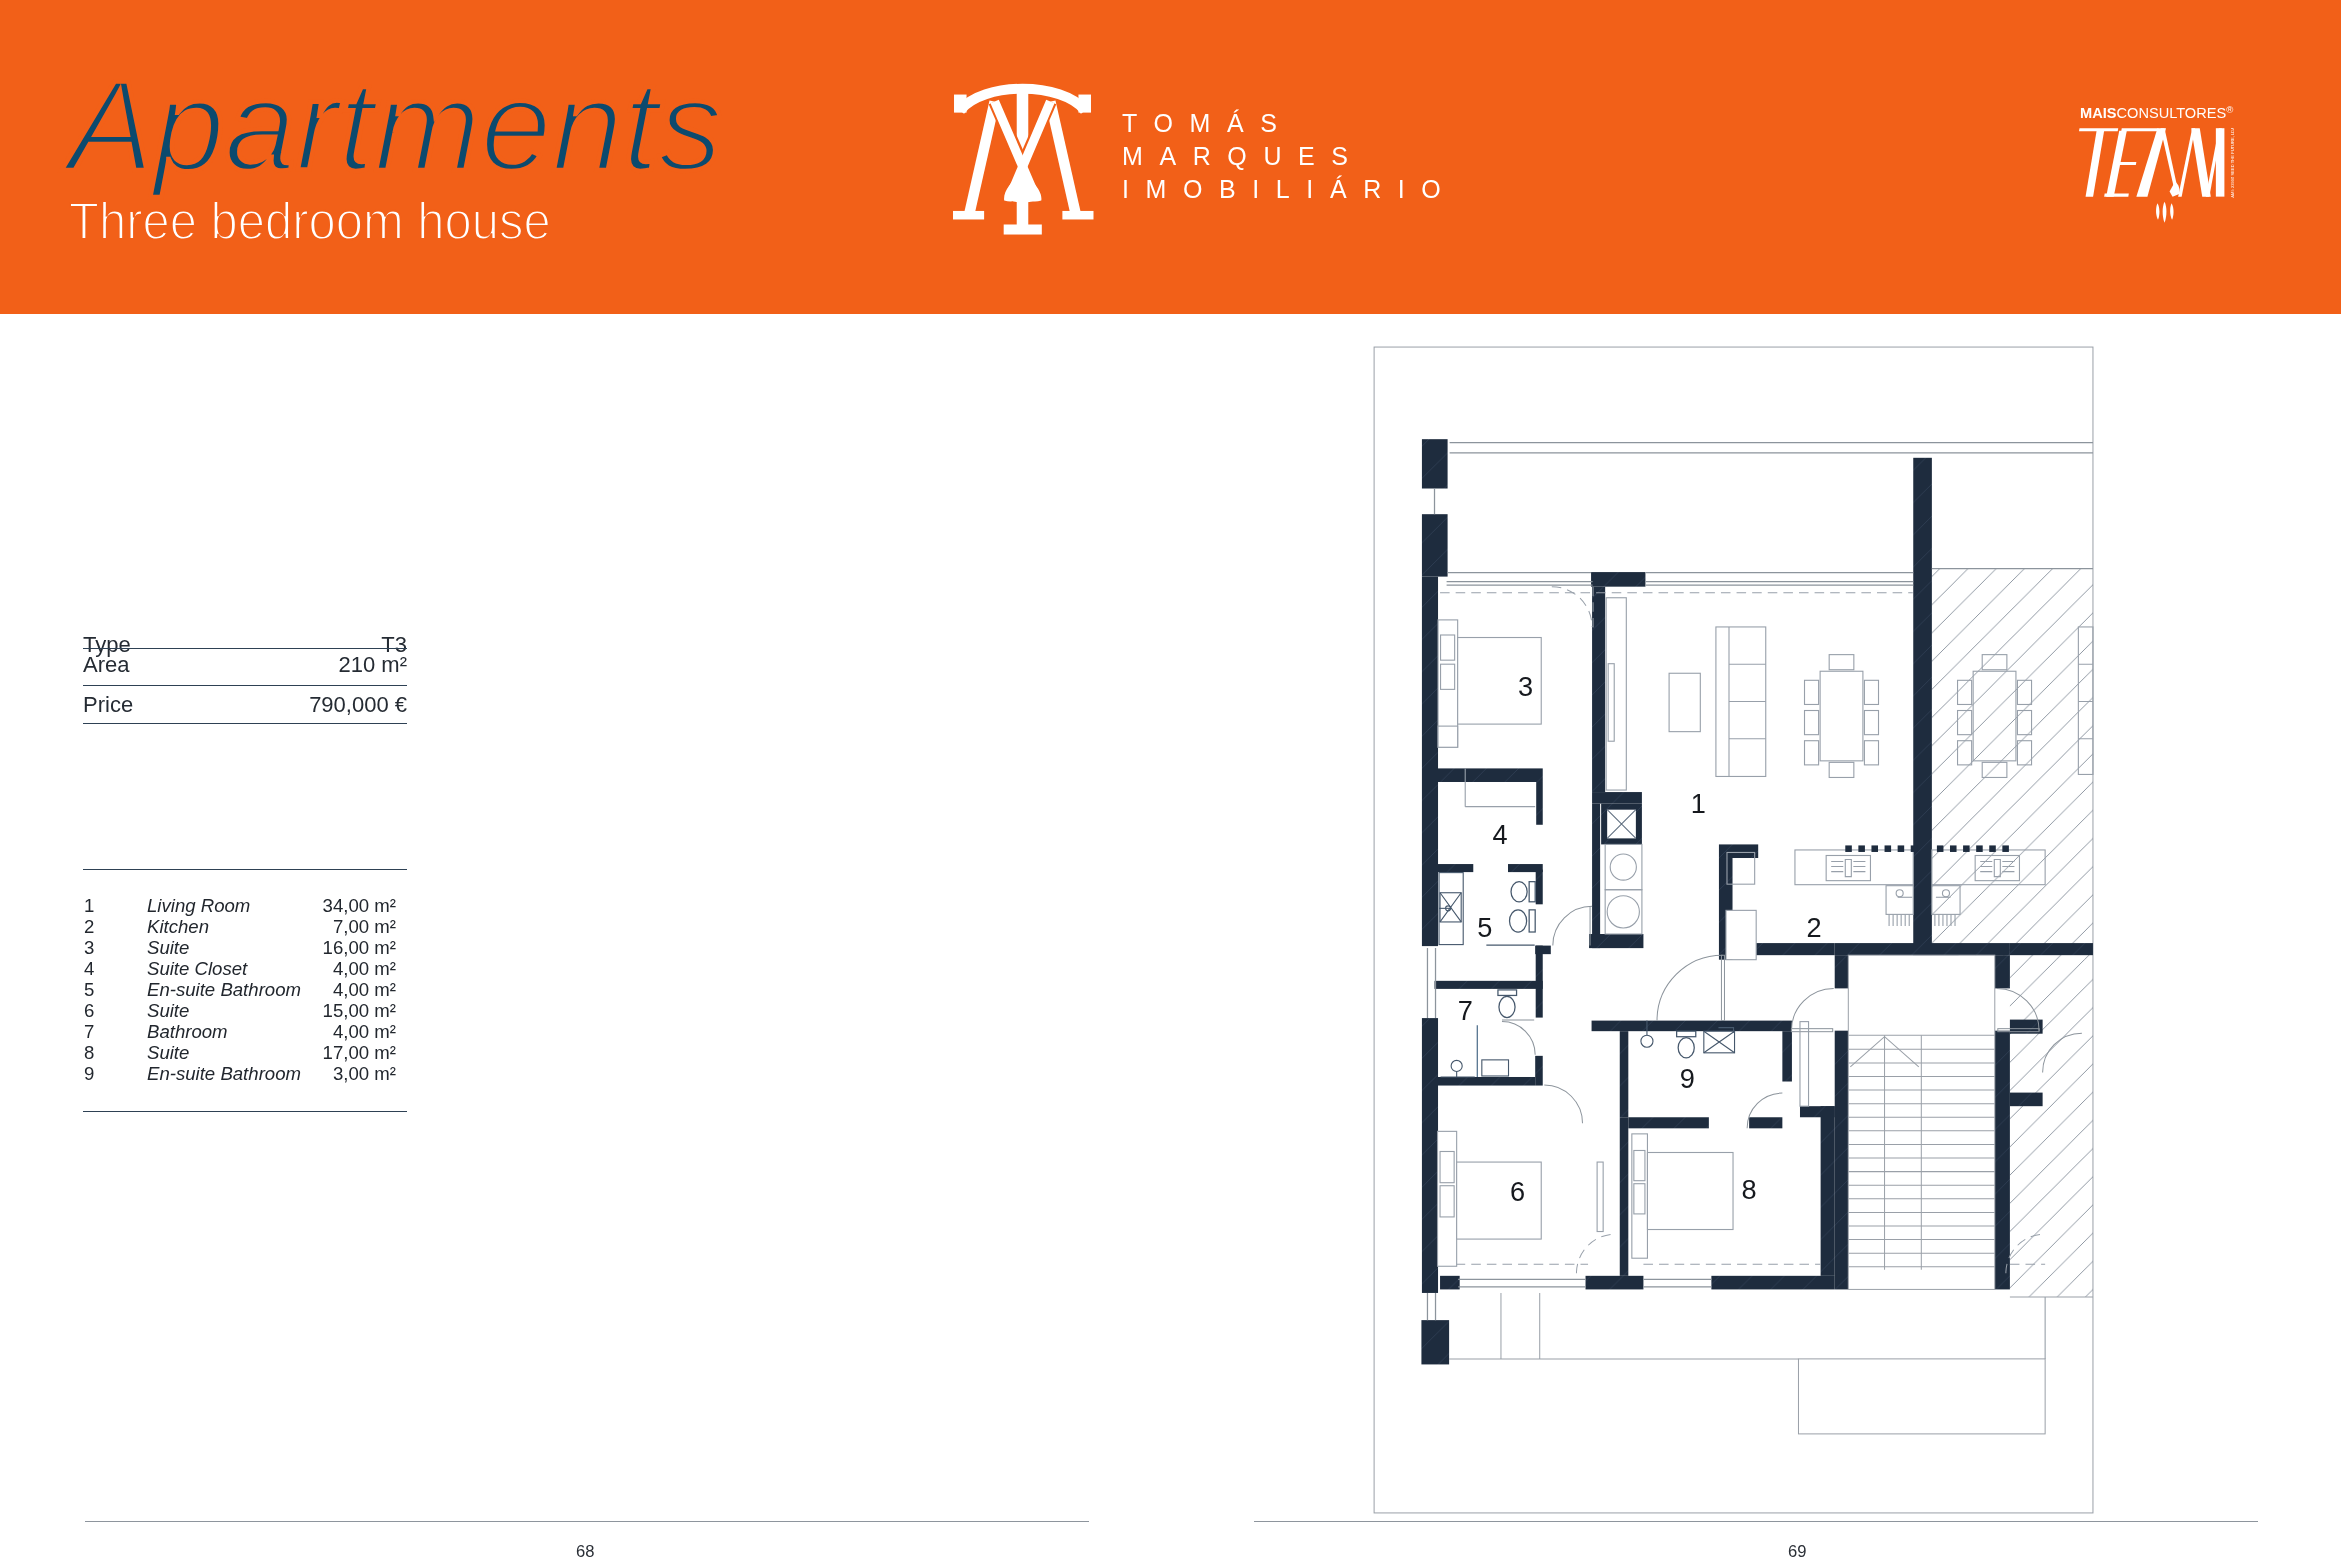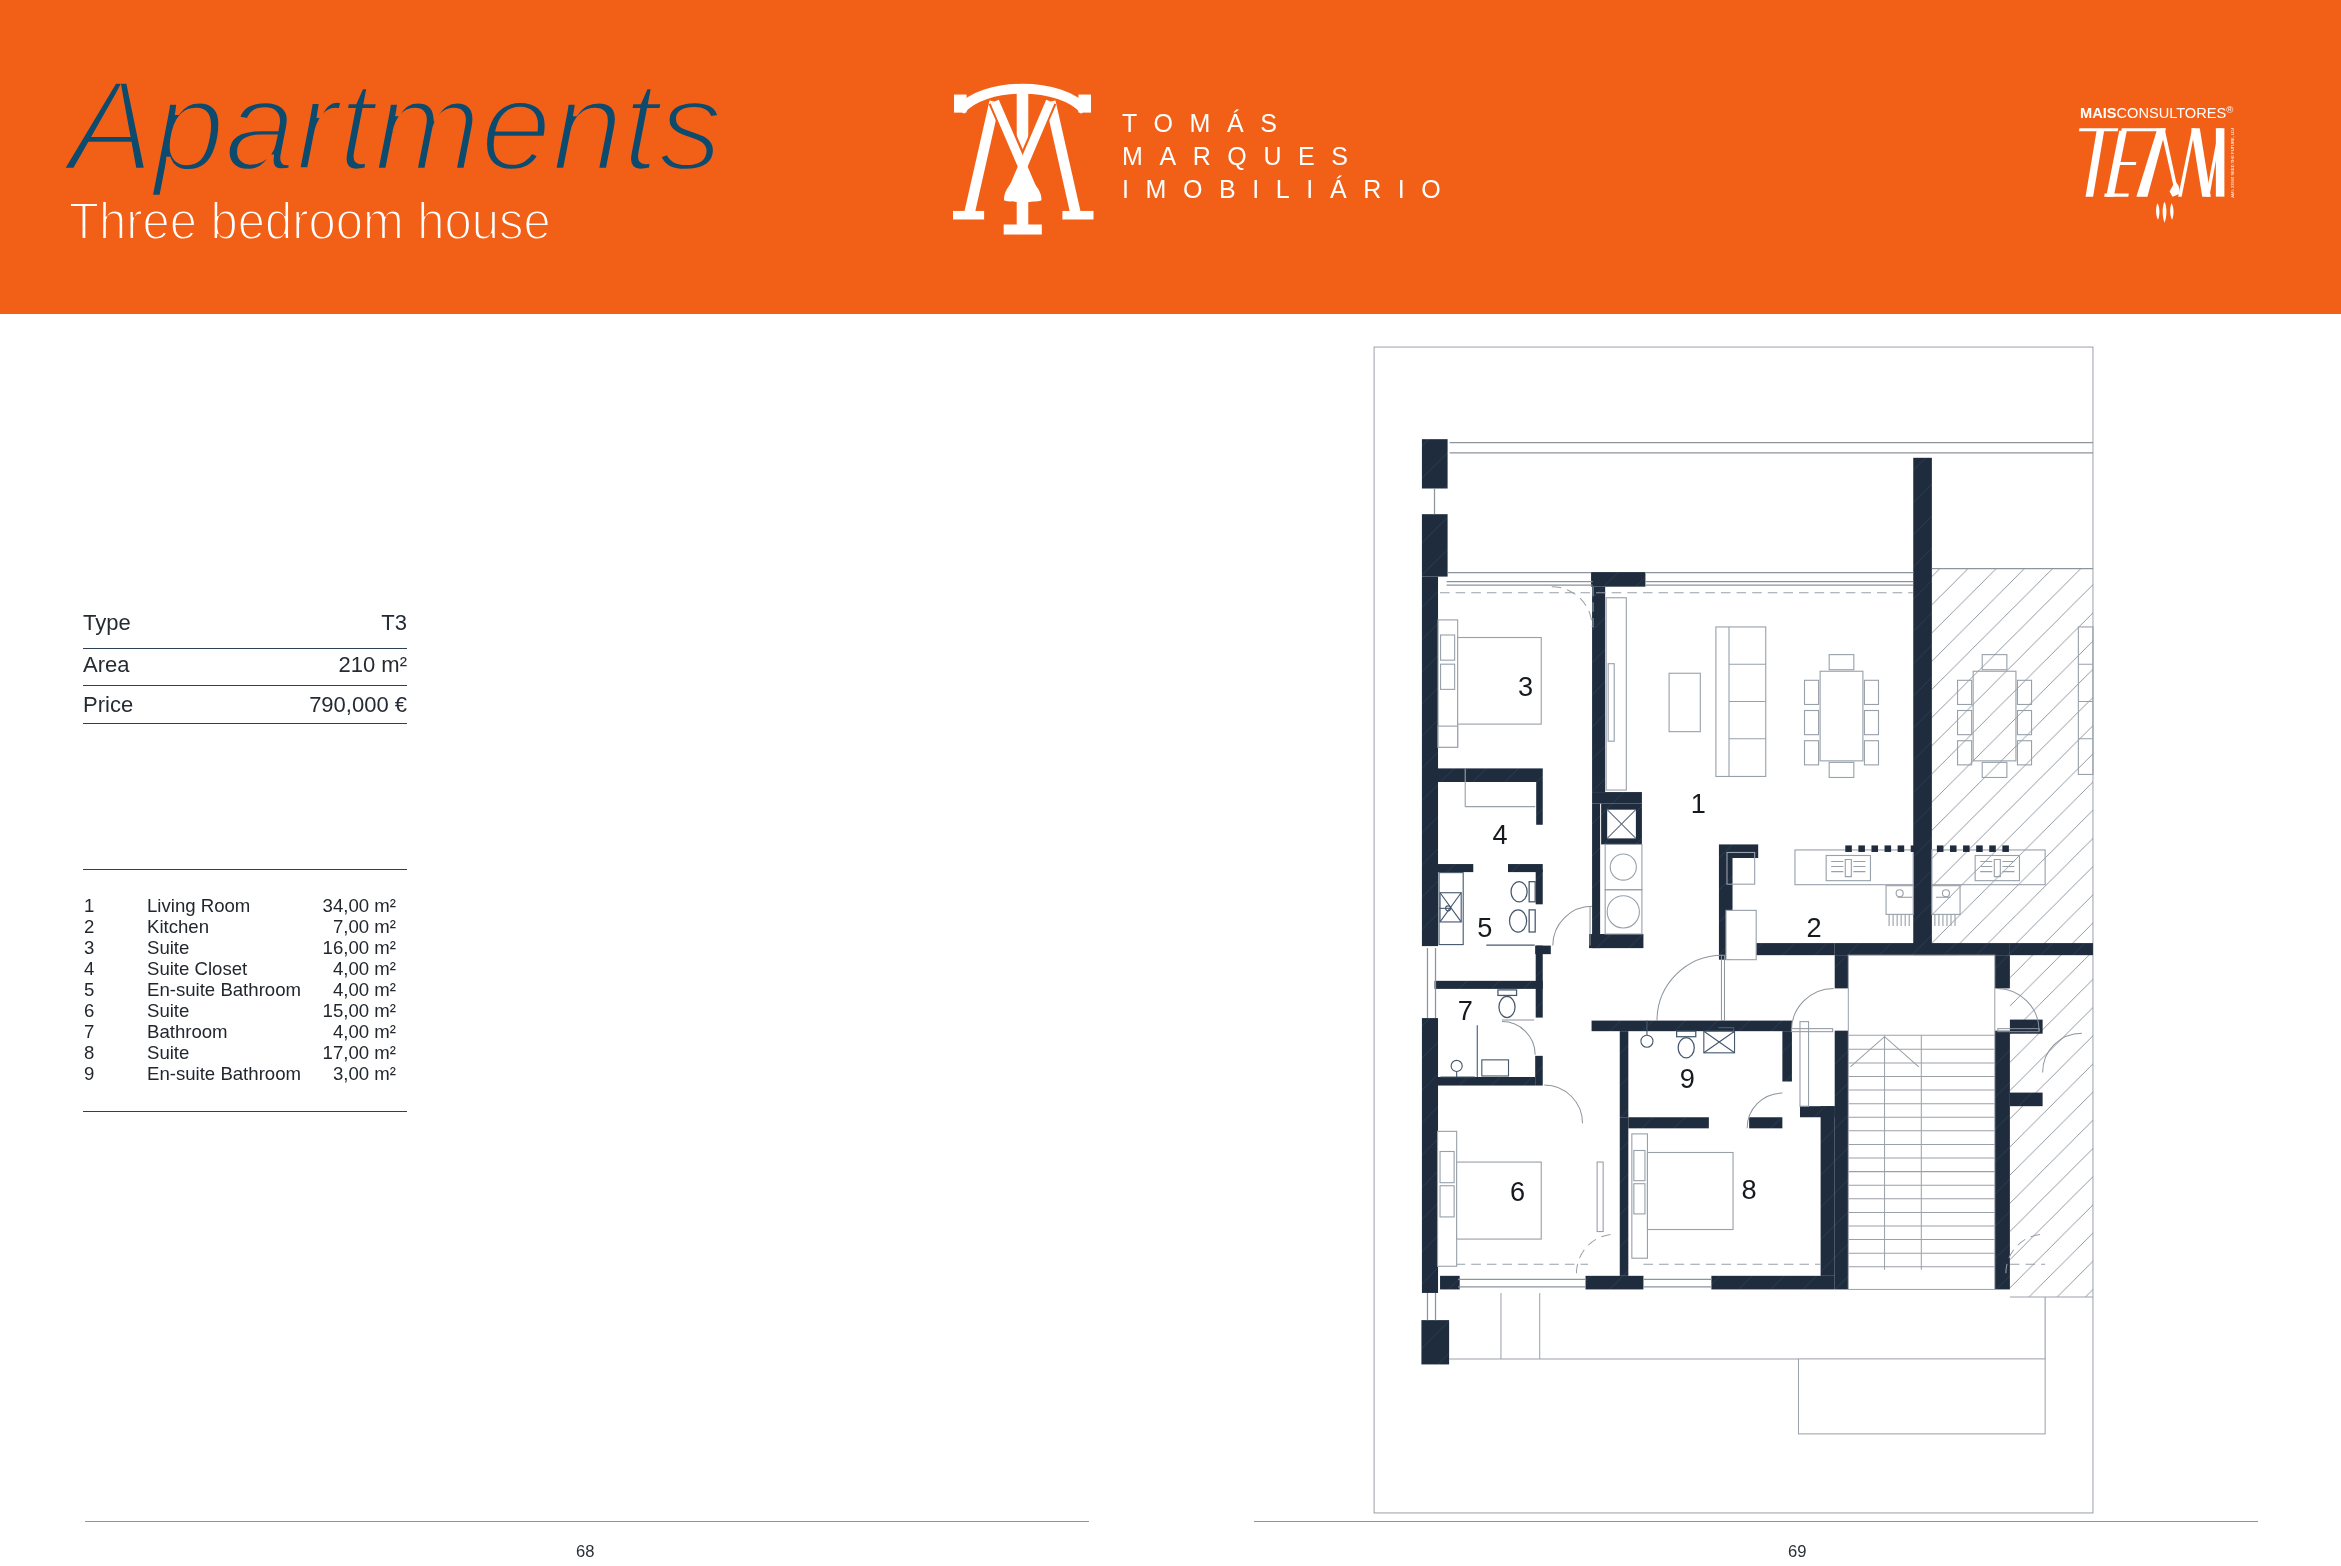--- a/index.html
+++ b/index.html
@@ -4,32 +4,32 @@
 <style>
   html,body{margin:0;padding:0;}
   body{width:2342px;height:1567px;position:relative;background:#ffffff;
        font-family:"Liberation Sans",sans-serif;overflow:hidden;}
   .abs{position:absolute;}
   #band{left:0;top:0;width:2342px;height:314px;background:#F26018;}
   #title{left:68px;top:52px;font-size:128px;color:#0c4a6e;letter-spacing:0px;white-space:nowrap;font-style:italic;-webkit-text-stroke:4.5px #F26018;}
   #subtitle{left:69px;top:192px;font-size:51px;color:#fff;letter-spacing:0px;transform:scaleX(0.96);transform-origin:0 0;white-space:nowrap;-webkit-text-stroke:1.8px #F26018;}
   #tmtext{left:1122px;top:107px;color:#fff;font-size:25px;letter-spacing:16.6px;line-height:33px;white-space:pre;}
   #mais{left:2080px;top:104px;width:157px;color:#fff;font-size:14.6px;letter-spacing:0px;white-space:nowrap;}
-  #row1{left:83px;top:610px;width:324px;}
+  #row1{left:83px;top:632px;width:324px;}
   #row2{left:83px;top:652px;width:324px;text-align:right;}
   #row3{left:83px;top:692px;width:324px;}
   .trow{height:25px;font-size:22px;color:#252B33;}
   .trow .l{float:left;}
   .trow .r{float:right;}
   .rule{height:0;border-top:1.5px solid #2E4154;width:324px;left:83px;}
   .grule{height:0;border-top:1px solid #8E959D;}
   #legend{left:83px;top:895px;width:325px;font-size:18.6px;color:#22272E;line-height:21px;}
   .lg{position:relative;height:21px;}
   .lg .n{position:absolute;left:1px;}
-  .lg .t{position:absolute;left:64px;}
+  .lg .t{position:absolute;left:64px;font-style:italic;}
   .lg .v{position:absolute;right:12px;text-align:center;}
   .pnum{font-size:16.6px;color:#2A2F36;}
 </style>
 </head>
 <body>
 <div id="band" class="abs"></div>
 <div id="title" class="abs">Apartments</div>
 <div id="subtitle" class="abs">Three bedroom house</div>
 
 <svg class="abs" style="left:949px;top:73px" width="147" height="163" viewBox="0 0 293 323">

